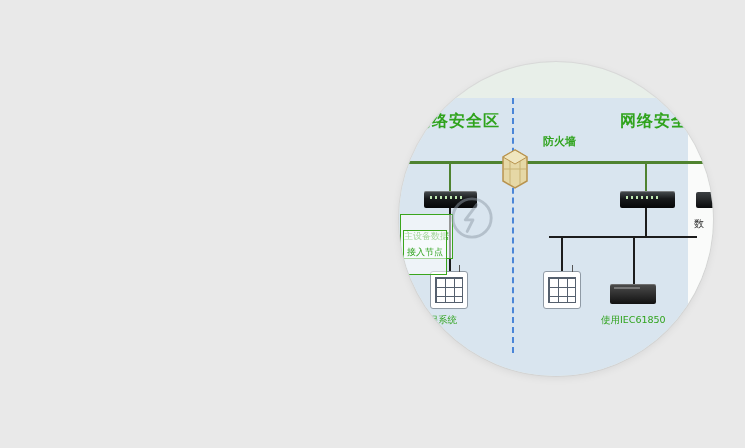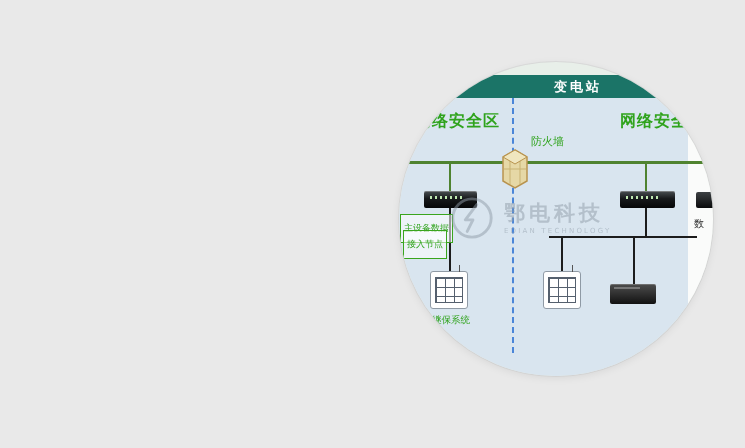--- a/index.html
+++ b/index.html
@@ -35,21 +35,21 @@
 
   .green-hline { position:absolute; left:0; right:0; top:99px; height:3px; background:#4f8330; z-index:1; }
   .green-v { position:absolute; top:102px; width:2px; height:27px; background:#4f8330; z-index:1; }
   .green-v.l { left:50px; } .green-v.r { left:246px; }
 
   .dashed-line {
     position:absolute; left:113px; top:36px; height:255px; width:0;
     border-left:2px dashed #4b86d8; z-index:2;
   }
 
-  .fw-label { position:absolute; left:92px; top:72px; color:#2fa31c; font-size:11px; font-weight:normal; white-space:nowrap; z-index:4;padding-left:40px; }
+  .fw-label { position:absolute; left:104px; top:72px; color:#2fa31c; font-size:11px; font-weight:bold; white-space:nowrap; z-index:4;padding-left:40px; }
   .firewall { position:absolute; left:103px; top:87px; width:26px; height:40px; z-index:3; }
 
   .switch {
     position:absolute; top:129px; height:17px;
     background:linear-gradient(180deg,#4a4f52,#17191b 45%,#050607);
     border-radius:2px; box-shadow:inset 0 1px 0 rgba(255,255,255,.28); z-index:3;
   }
   .switch.l { left:25px;  width:53px; }
   .switch.r { left:221px; width:55px; }
   .switch .leds {
@@ -61,21 +61,21 @@
 
   .bline { position:absolute; background:#1c1c1c; z-index:1; }
   .v-left   { left:50px;  top:146px; width:2px;  height:63px; }
   .v-switch { left:246px; top:146px; width:2px;  height:30px; }
   .h-right  { left:150px; top:174px; width:148px; height:2px; }
   .v-mid    { left:162px; top:174px; width:2px;  height:35px; }
   .v-box    { left:234px; top:174px; width:2px;  height:48px; }
 
   .node-box {
     position:absolute; border:1px solid #3aa51d; color:#2fa31c; font-size:9px; line-height:11px;
-    padding:8px 3px; background:rgba(255,255,255,.55); white-space:nowrap; z-index:4;
+    padding:16px 3px; background:rgba(255,255,255,.55); white-space:nowrap; z-index:4;
   }
   .node-box.b1 { left:1px; top:152px; }
   .node-box.b2 { left:4px; top:168px; }
 
   .panel {
     position:absolute; top:209px; width:38px; height:38px; background:#fff;
     border:1px solid #8f9aa5; border-radius:3px; z-index:3;
   }
   .panel.l { left:31px; } .panel.m { left:144px; }
   .panel::before { 
@@ -93,21 +93,21 @@
     background:linear-gradient(180deg,#4d4d4d,#121212); border-radius:2px; z-index:3;
     box-shadow:inset 0 1px 0 rgba(255,255,255,.2);
   }
   .server-box::before {
     content:""; position:absolute; left:4px; top:3px; width:26px; height:2px; background:#777;
   }
 
   .cap {
     position:absolute; color:#2fa31c; font-size:9.5px; line-height:13px; z-index:4; white-space:nowrap;
   }
-  .cap.left  { left:20px;  top:251px; width:64px;  text-align:center; }
+  .cap.left  { left:20px;  top:251px; width:64px;  text-align:left; }
   .cap.mid   { left:114px; top:251px; width:100px; text-align:center; }
   .cap.right { left:202px; top:251px; width:112px; text-align:left; }
   .edge-frag { position:absolute; left:295px; top:155px; font-size:10px; color:#333; z-index:3; }
 
   .watermark {
     position:absolute; left:50px; top:133px; display:flex; align-items:center; gap:9px;
     color:#8f9ca8; opacity:0.5; z-index:6; pointer-events:none;
   }
   .wm-cn { font-size:21px; font-weight:bold; letter-spacing:4px; line-height:24px; }
   .wm-en { font-size:7px; letter-spacing:2.2px; margin-top:2px; }
@@ -115,23 +115,20 @@
 </head>
 <body>
 
 <div class="stage">
 
   <div class="circle">
 
     <div class="zone-blue"></div>
     <div class="white-right"></div>
 
-    <div class="band">
-      <span>变电站</span>
-    </div>
 
     <div class="zone-label left">网络安全区</div>
     <div class="zone-label right">网络安全区</div>
 
     <div class="green-hline"></div>
     <div class="green-v l"></div>
     <div class="green-v r"></div>
 
     <div class="dashed-line"></div>
 
@@ -166,27 +163,24 @@
       </div>
     <div class="panel m">
         <div class="panel-grid"></div>
       </div>
     <div class="server-box"></div>
 
     <div class="edge-frag">数</div>
 
     <div class="cap left">继保系统</div>
     <div class="cap right">
+      <div>使用IEC61850</div>
     </div>
 
     <div class="watermark">
       <svg width="46" height="46" viewBox="0 0 48 48">
         <circle cx="24" cy="24" r="20" fill="none" stroke="currentColor" stroke-width="3"></circle>
         <path d="M29 10 L17 26 H25 L19 38" fill="none" stroke="currentColor" stroke-width="3" stroke-linejoin="round" stroke-linecap="round"></path>
       </svg>
-      <div>
-        <div class="wm-cn">鄂电科技</div>
-        <div class="wm-en">EDIAN TECHNOLOGY</div>
-      </div>
     </div>
 
   </div>
 </div>
 
 </body></html>

